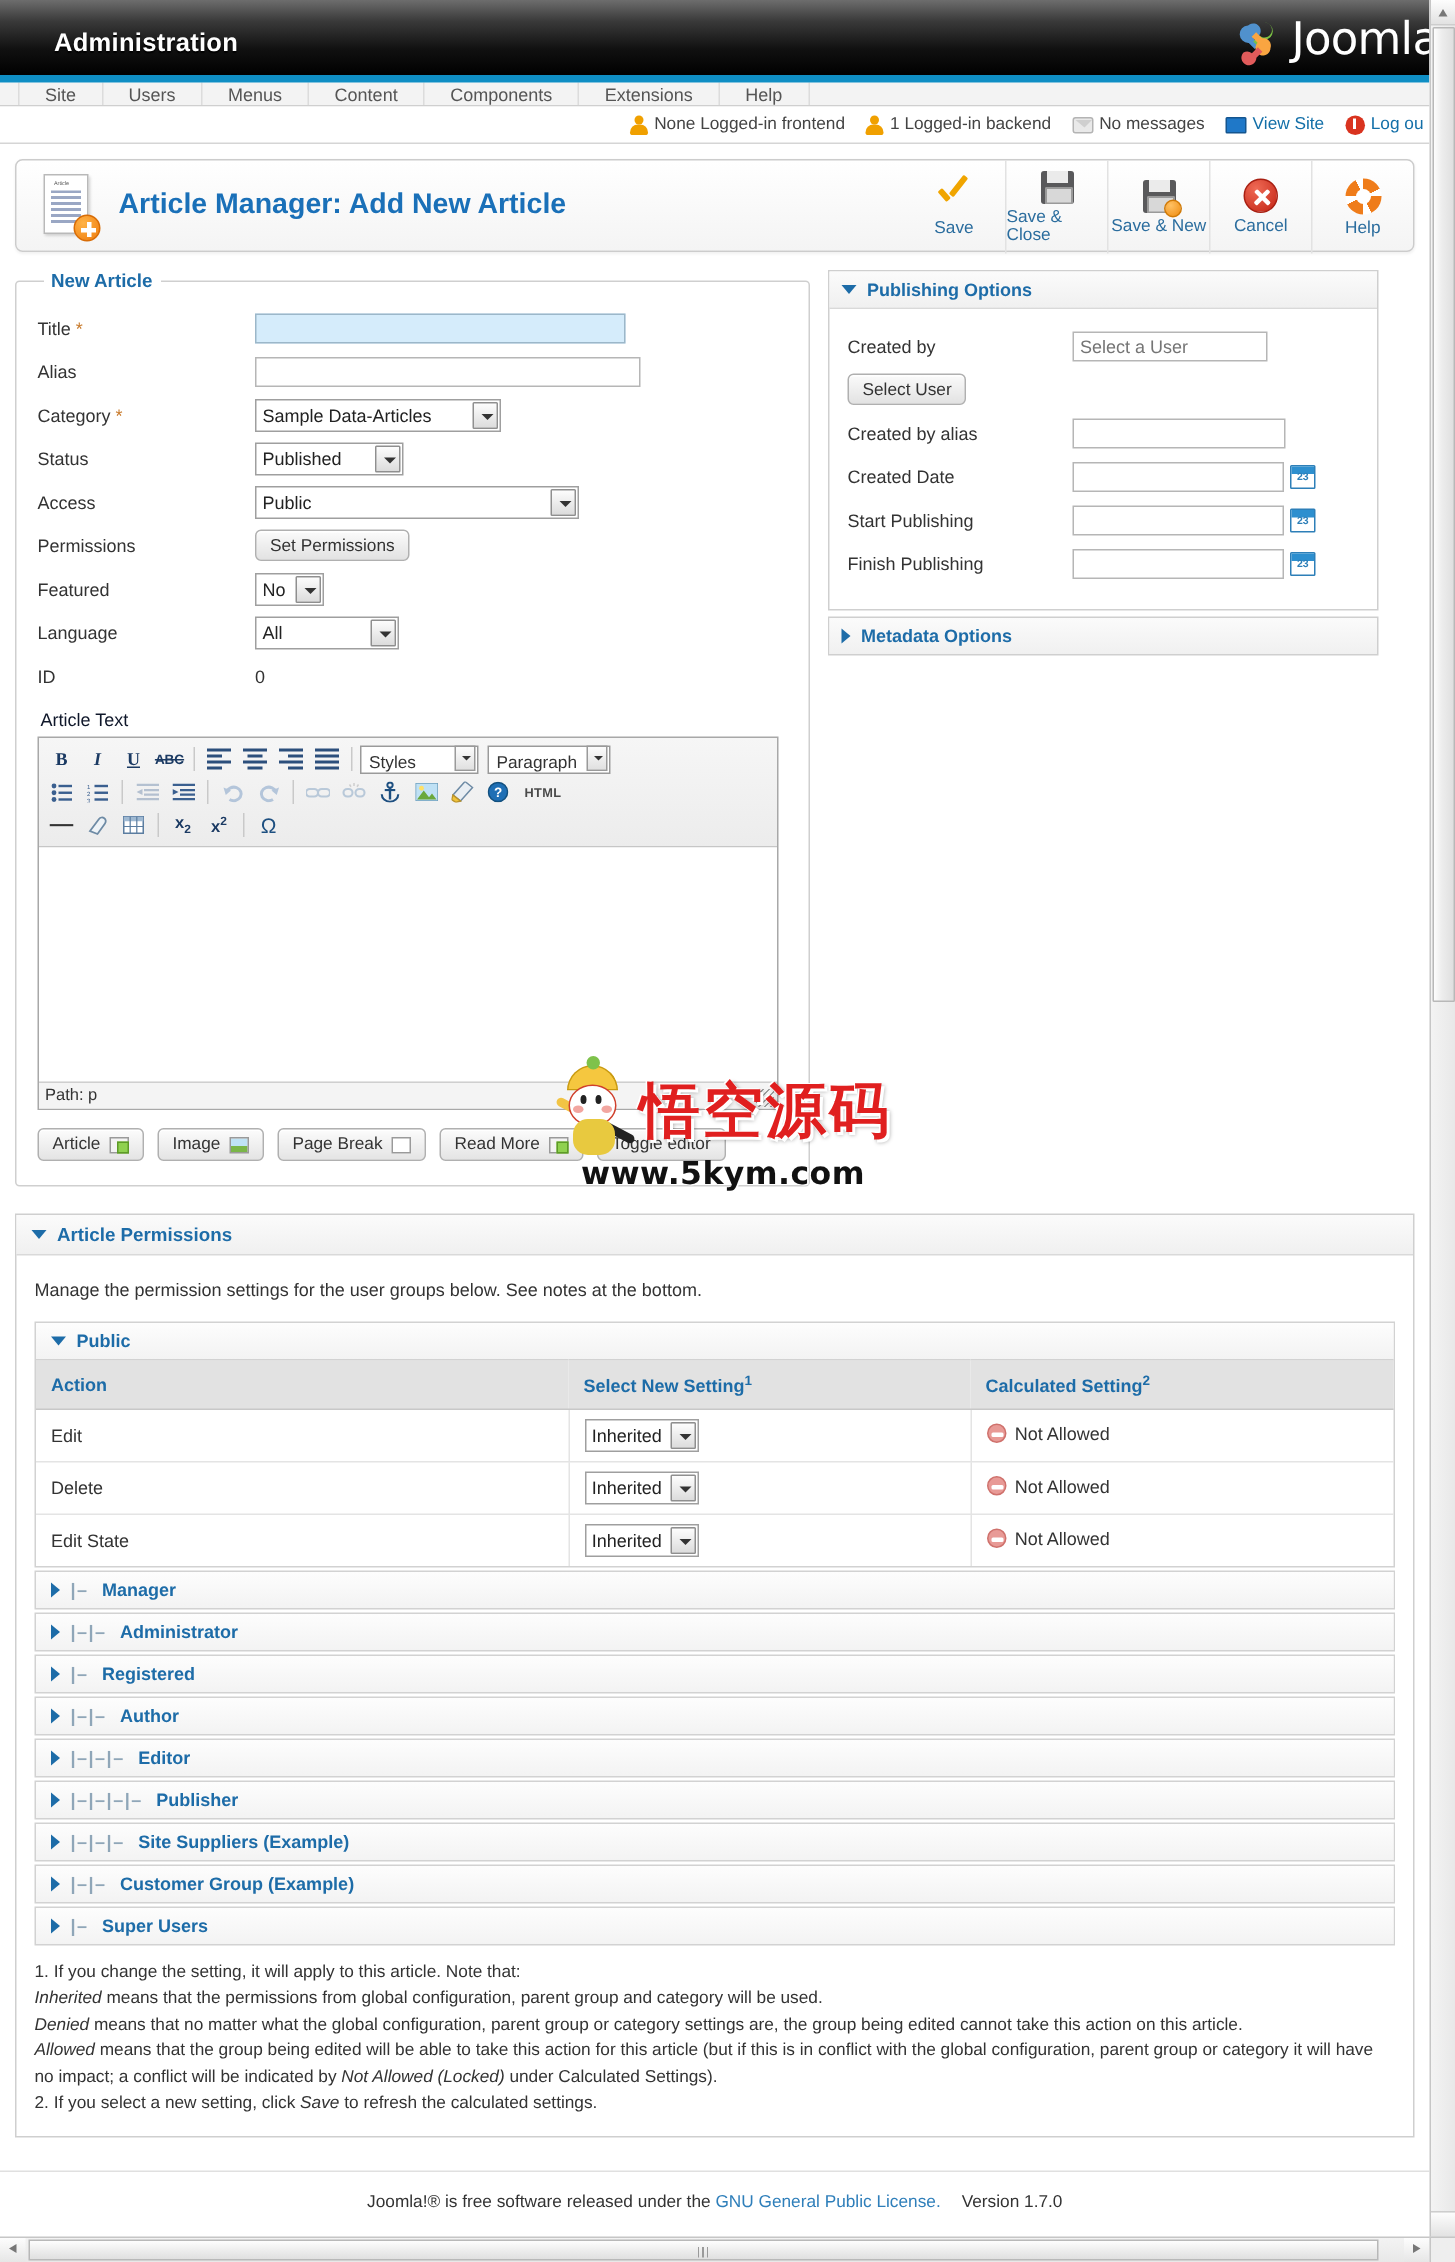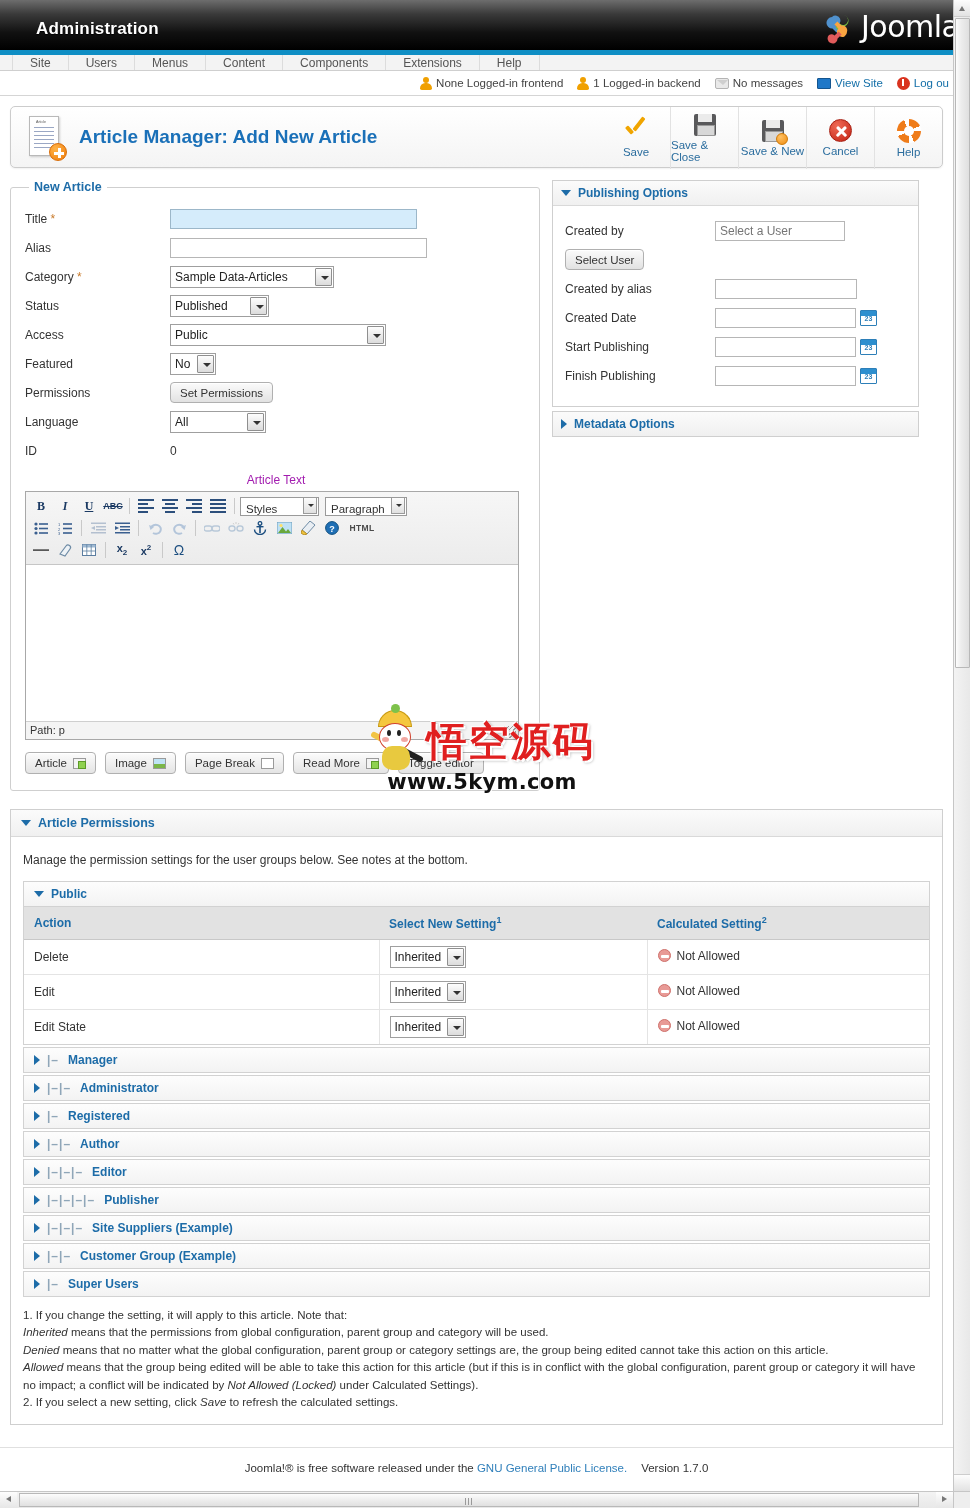--- a/index.html
+++ b/index.html
@@ -227,21 +227,21 @@
   }
   .btn-gray {
     display:inline-flex; align-items:center; justify-content:center;
     height:21px; padding:0 9px; font-size:11.5px; color:#333;
     background: linear-gradient(to bottom,#fbfbfb,#e2e2e2);
     border:1px solid #b0b0b0; border-radius:4px; cursor:pointer;
     box-shadow: inset 0 1px 0 #fff;
   }
   .idval { font-size:12px; color:#333; }
   
-  .artext-label { font-size:12px; color:#a21caf; margin:8px 0 4px 2px;text-align:center; }
+  .artext-label { font-size:12px; color:#0f172a; margin:8px 0 4px 2px; }
   .editor {
     border:1px solid #a8a8a8; background:#fff; width:494px;
   }
   .ed-toolbar {
     background: linear-gradient(to bottom,#f6f6f6,#ececec);
     border-bottom:1px solid #c6c6c6; padding:3px 4px;
   }
   .ed-row { display:flex; align-items:center; gap:2px; height:22px; }
   .tbi {
     width:22px;height:20px;display:flex;align-items:center;justify-content:center;
@@ -512,30 +512,30 @@
 
           <div class="frow">
             <div class="flabel">Access</div>
             <div class="selwrap" style="width:216px">
               <span class="val">Public</span>
               <span class="caret" style="margin-left:auto"></span>
             </div>
           </div>
 
           <div class="frow">
+            <div class="flabel">Permissions</div>
+            <div class="btn-gray">Set Permissions</div>
+          </div>
+
+          <div class="frow">
             <div class="flabel">Featured</div>
             <div class="selwrap" style="width:46px">
               <span class="val">No</span>
               <span class="caret" style="margin-left:auto"></span>
             </div>
-          </div>
-
-          <div class="frow">
-            <div class="flabel">Permissions</div>
-            <div class="btn-gray">Set Permissions</div>
           </div>
 
           <div class="frow">
             <div class="flabel">Language</div>
             <div class="selwrap" style="width:96px">
               <span class="val">All</span>
               <span class="caret" style="margin-left:auto"></span>
             </div>
           </div>
 
@@ -827,36 +827,36 @@
             <table class="permtable">
               <thead>
                 <tr>
                   <th class="col-a">Action</th>
                   <th class="col-b"><span>Select New Setting</span><sup>1</sup></th>
                   <th><span>Calculated Setting</span><sup>2</sup></th>
                 </tr>
               </thead>
               <tbody>
                 <tr>
-                  <td>Delete</td>
+                  <td>Edit</td>
                   <td>
                     <span class="selwrap" style="width:76px">
                       <span class="val">Inherited</span>
                       <span class="caret" style="margin-left:auto"></span>
                     </span>
                   </td>
                   <td>
                     <span class="notallowed">
                         <span class="na-ic"></span>
                         <span>Not Allowed</span>
                       </span>
                   </td>
                 </tr>
                 <tr>
-                  <td>Edit</td>
+                  <td>Delete</td>
                   <td>
                     <span class="selwrap" style="width:76px">
                       <span class="val">Inherited</span>
                       <span class="caret" style="margin-left:auto"></span>
                     </span>
                   </td>
                   <td>
                     <span class="notallowed">
                         <span class="na-ic"></span>
                         <span>Not Allowed</span>

